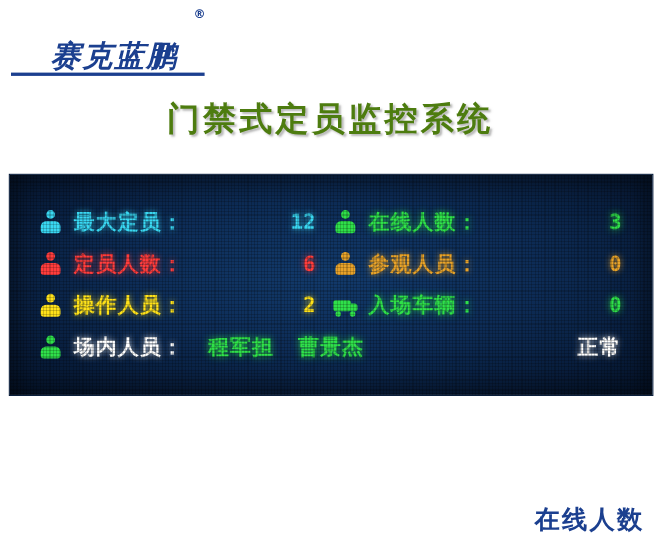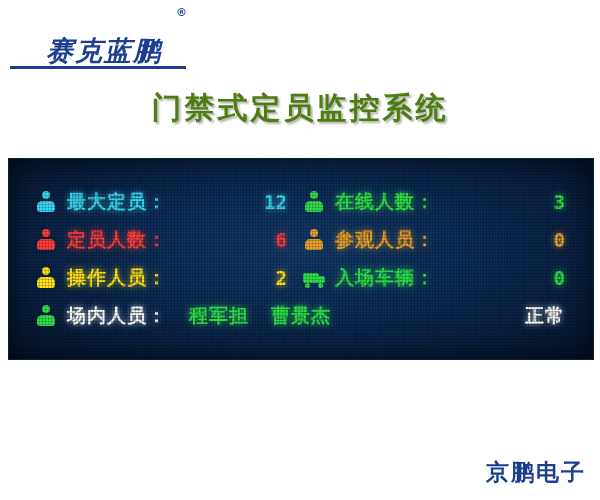--- a/index.html
+++ b/index.html
@@ -320,13 +320,13 @@
       <span class="names-list">
         <span class="name-item c-green">程军担</span>
         <span class="name-item c-green">曹景杰</span>
       </span>
       <span class="status-tail c-white">正常</span>
     </div>
 
   </div>
 </div>
 
-<div class="footer-brand">京鹏电子</div>
+<div class="footer-brand">在线人数</div>
 
 </body></html>

